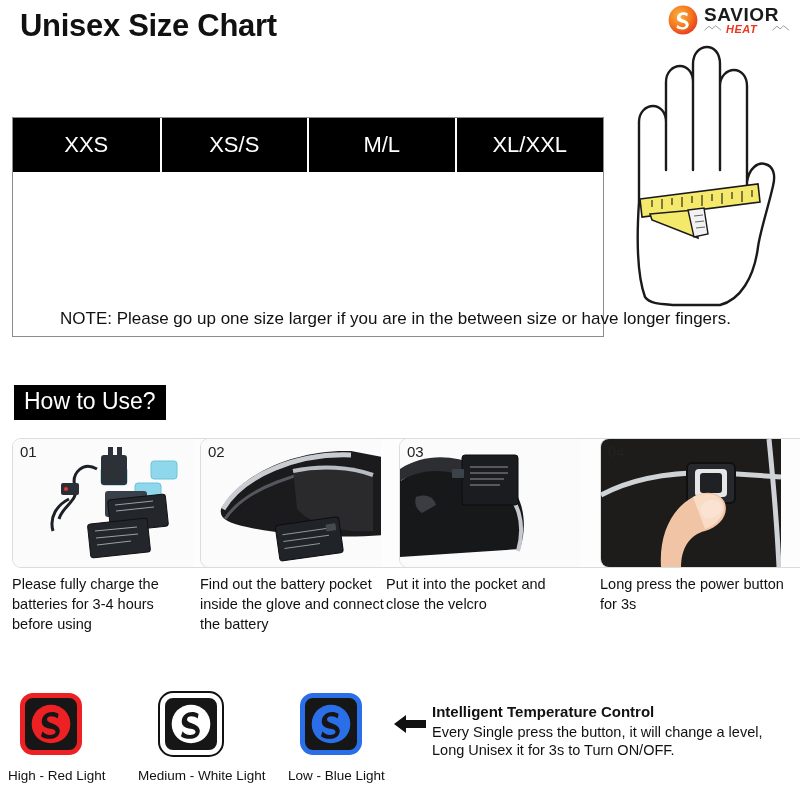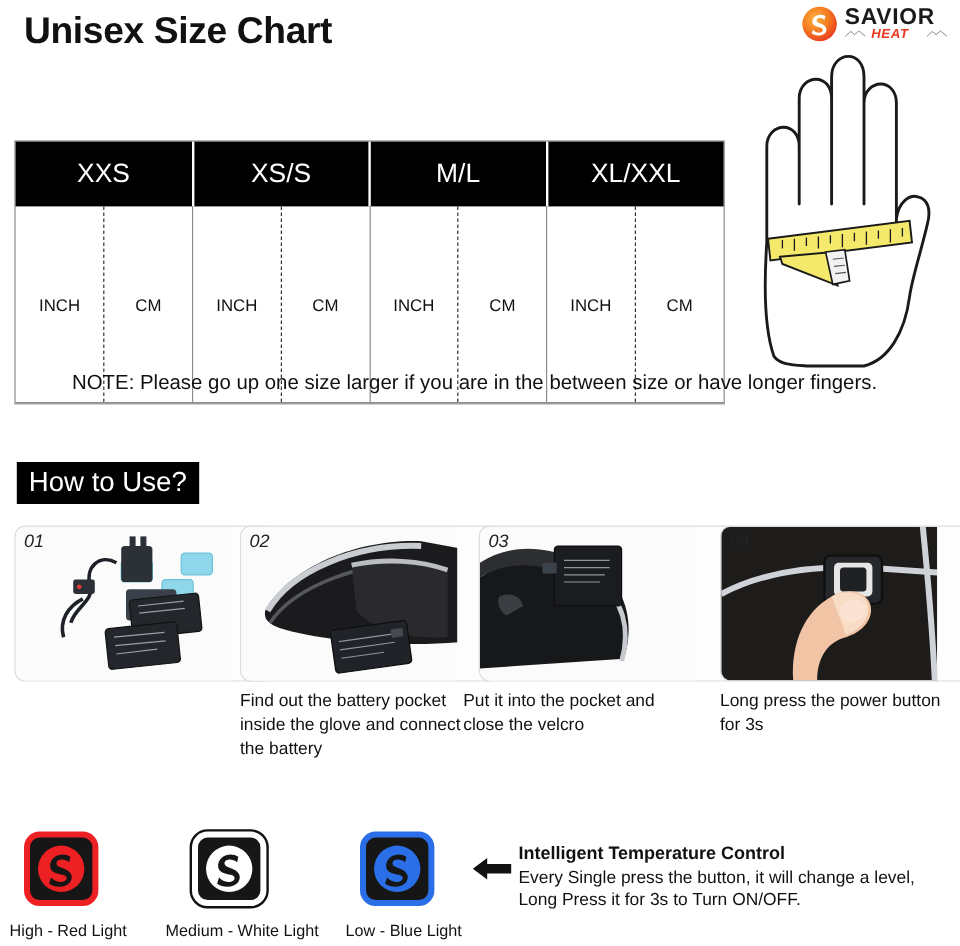--- a/index.html
+++ b/index.html
@@ -78,21 +78,21 @@
     position: absolute; left: 14px; top: 385px;
     background: #000; color: #fff;
     font-size: 23px; padding: 3px 10px 5px 10px;
   }
 
   
   .step { position: absolute; top: 438px; width: 180px; }
   .step-img {
     position: relative; width: 216px; height: 130px;
     border: 1px solid #d8dde0; border-radius: 9px;
-    background: #fdfdfd; overflow: hidden; font-style: italic;
+    background: #fdfdfd; overflow: hidden;
   }
   .step-num {
     position: absolute; left: 7px; top: 4px;
     font-size: 15px; color: #222; z-index: 5;
   }
   .step-cap {
     position: absolute; top: 574px; width: 186px;
     font-size: 14.5px; line-height: 20px; color: #111;
   }
   .s1 { left: 12px; } .s2 { left: 200px; } .s3 { left: 399px; } .s4 { left: 600px; }
@@ -161,30 +161,20 @@
     <table>
       <thead>
         <tr>
           <th class="size-head" colspan="2">XXS</th>
           <th class="size-head" colspan="2">XS/S</th>
           <th class="size-head" colspan="2">M/L</th>
           <th class="size-head" colspan="2">XL/XXL</th>
         </tr>
       </thead>
       <tbody>
-        <tr>
-          <td class="unit sep-dash">INCH</td>
-          <td class="unit sep-solid">CM</td>
-          <td class="unit sep-dash">INCH</td>
-          <td class="unit sep-solid">CM</td>
-          <td class="unit sep-dash">INCH</td>
-          <td class="unit sep-solid">CM</td>
-          <td class="unit sep-dash">INCH</td>
-          <td class="unit">CM</td>
-        </tr>
       </tbody>
     </table>
   </div>
 
   <svg class="hand-illus" viewBox="0 0 186 270">
     <g fill="#ffffff" stroke="#1a1a1a" stroke-width="2.4" stroke-linejoin="round" stroke-linecap="round">
       <path d="M33 255 C24 230,25 190,27 160 L27 80 C27 70,34 64,41 64 C48 64,54 70,54 80 L54 128
                L54 40 C54 30,61 24,68 24 C75 24,81 30,81 40 L81 128
                L81 22 C81 11,88 5,95 5 C102 5,108 11,108 22 L108 128
                L108 44 C108 34,115 28,122 28 C129 28,135 34,135 44 L135 150
@@ -250,20 +240,21 @@
         <g stroke="#9aa0a6" stroke-width="1">
           <line x1="102" y1="66" x2="140" y2="62"></line>
             <line x1="103" y1="72" x2="141" y2="68"></line>
           <line x1="82" y1="92" x2="124" y2="88"></line>
             <line x1="83" y1="99" x2="125" y2="95"></line>
           <line x1="84" y1="106" x2="118" y2="102"></line>
         </g>
       </svg>
     </div>
   </div>
+  <div class="step-cap s1c">Please fully charge the batteries for 3-4 hours before using</div>
 
   <div class="step s2">
     <div class="step-img">
       <span class="step-num">02</span>
       <svg viewBox="0 0 180 130" width="180" height="130">
         <rect width="180" height="130" fill="#fbfbfb"></rect>
         <path d="M20 70 C40 34,96 10,150 12 L182 18 L182 96 C140 100,80 96,46 88 C28 84,18 80,20 70Z" fill="#1b1b1d"></path>
         <path d="M22 70 C42 36,96 14,150 16" fill="none" stroke="#c9ccd1" stroke-width="5"></path>
         <path d="M24 80 C44 50,100 28,154 30" fill="none" stroke="#54585e" stroke-width="3"></path>
         <path d="M92 30 C120 24,150 26,172 34 L172 92 C140 94,110 86,96 70 Z" fill="#2a2a2d"></path>
@@ -353,15 +344,15 @@
     </div>
   </div>
   <div class="led-cap l3c">Low - Blue Light</div>
 
   <svg class="arrow-left" viewBox="0 0 36 22">
     <path d="M2 11 L14 2 L14 7 L34 7 L34 15 L14 15 L14 20 Z" fill="#111"></path>
   </svg>
 
   <div class="itc-title">Intelligent Temperature Control</div>
   <div class="itc-line1">Every Single press the button, it will change a level,</div>
-  <div class="itc-line2">Long Press it for 3s to Turn ON/OFF.</div>
+  <div class="itc-line2">Long Unisex it for 3s to Turn ON/OFF.</div>
 
 </div>
 
 </body></html>

